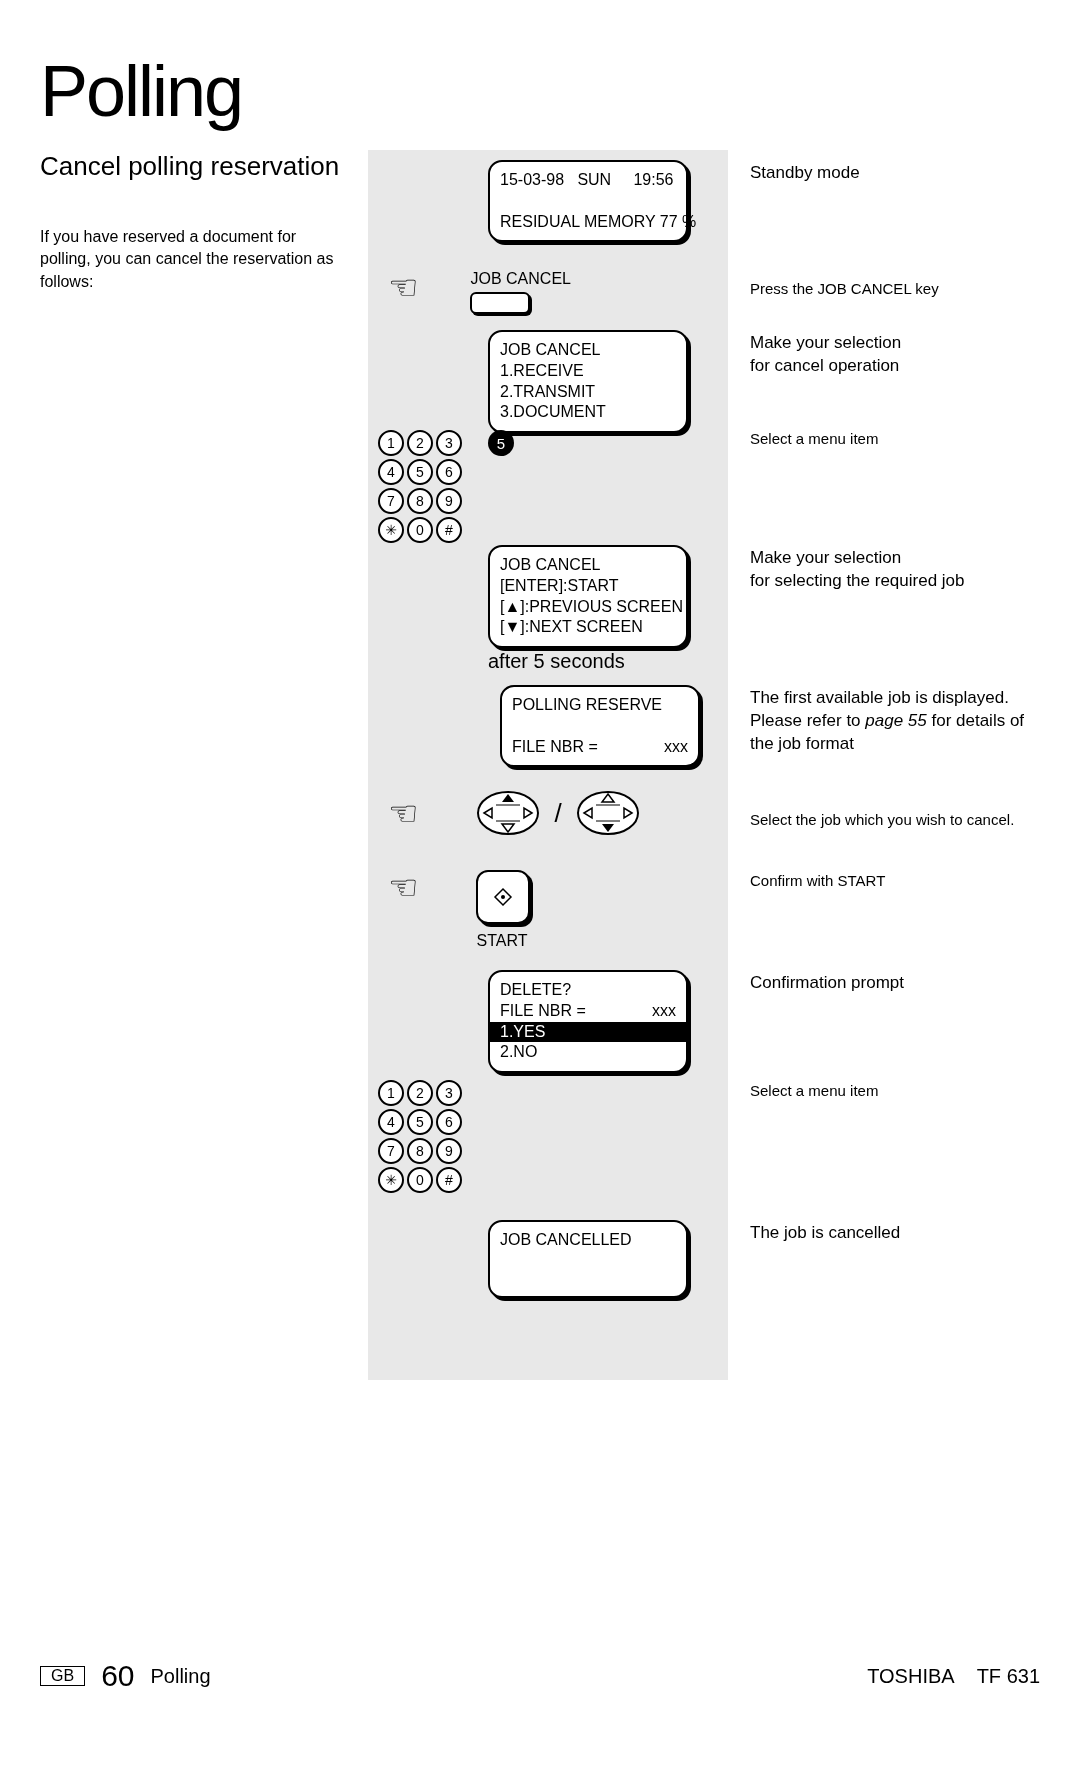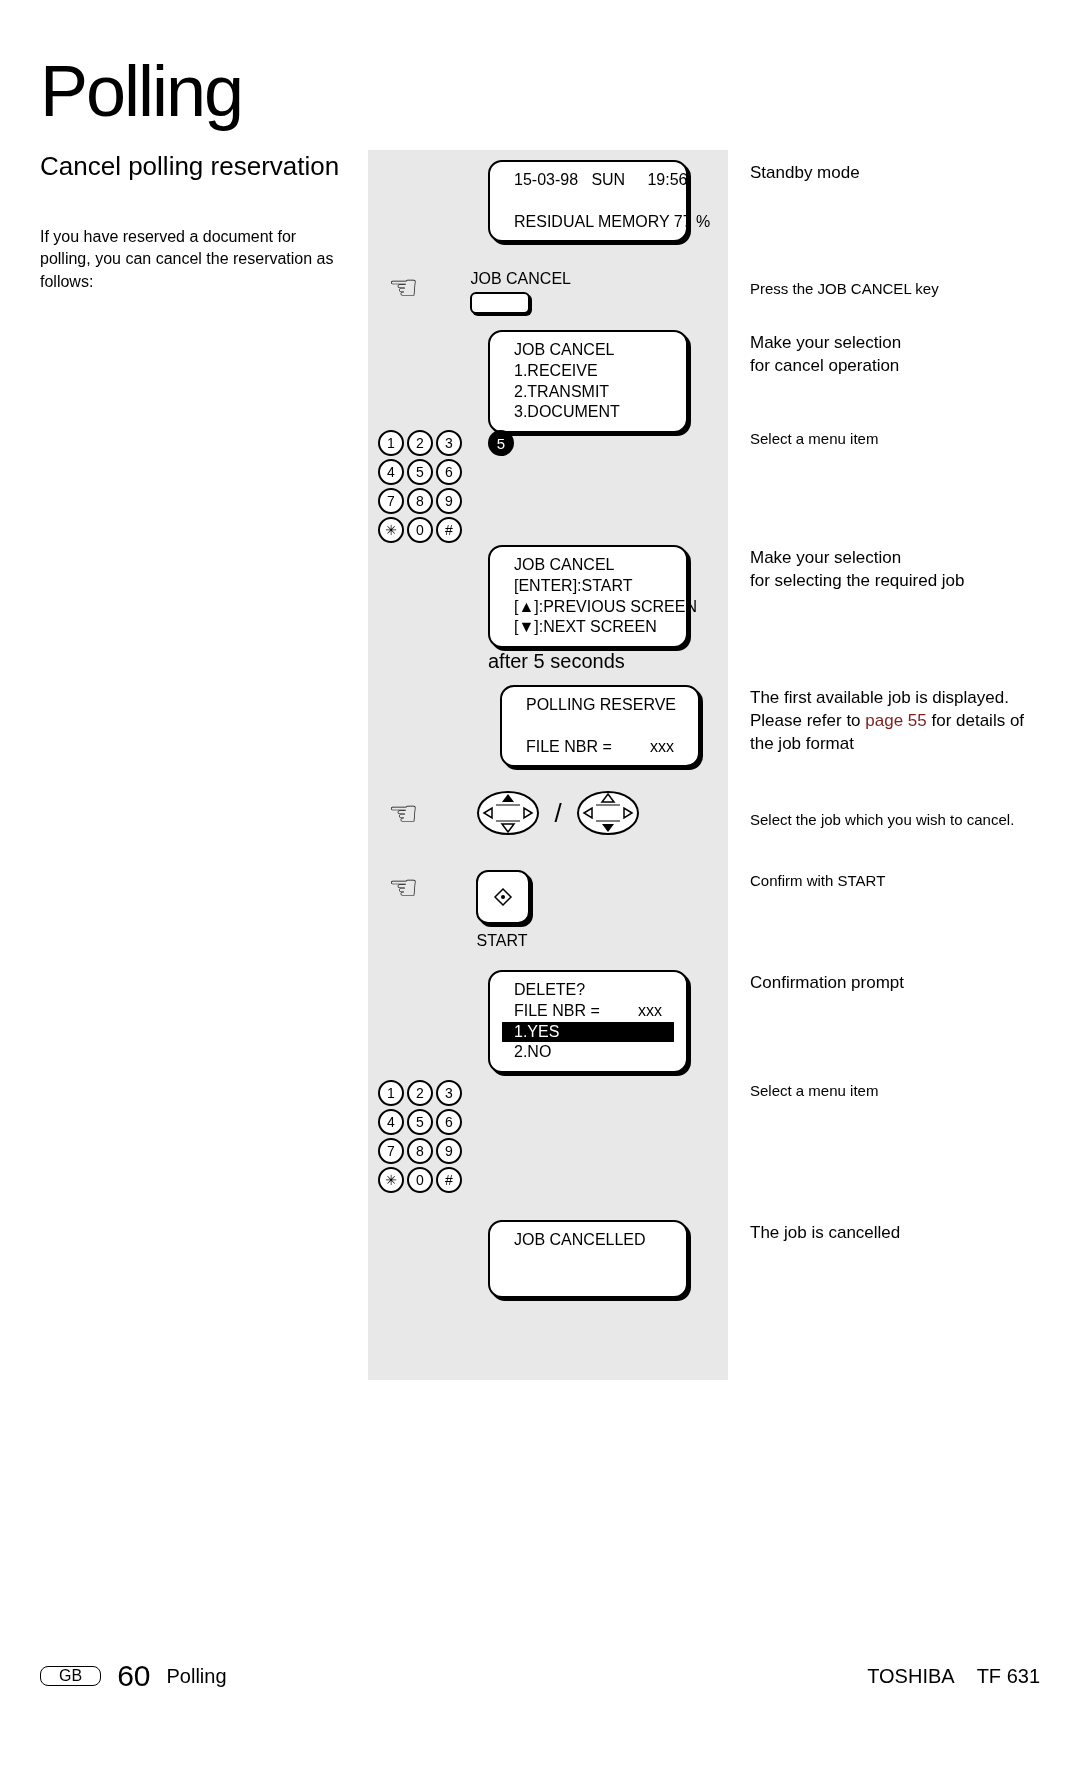--- a/index.html
+++ b/index.html
@@ -57,21 +57,21 @@
   .right-col {
     position: absolute;
     left: 750px;
     top: 150px;
     width: 290px;
   }
   .lcd {
     background: #fff;
     border: 2.5px solid #000;
     border-radius: 14px;
-    padding: 8px 24px;
+    padding: 8px 10px;
     width: 200px;
     box-shadow: 3px 3px 0 #000;
     font-family: "Arial Narrow", Arial, sans-serif;
     font-stretch: condensed;
     font-size: 16px;
     line-height: 1.3;
   }
   .lcd .lcd-line { white-space: pre; }
   .lcd .invert {
     background: #000;
@@ -146,37 +146,37 @@
     font-stretch: condensed;
     font-size: 17px;
     line-height: 1.35;
   }
   .right-bold {
     font-family: "Arial Narrow", Arial, sans-serif;
     font-stretch: condensed;
     font-size: 15px;
     font-weight: normal;
   }
-  .red { color: #7f1d1d; }
+  .red { color: #000000; font-style: italic; }
   .footer {
     position: absolute;
     bottom: 80px;
     left: 40px;
     right: 40px;
     display:flex;
     align-items:center;
     justify-content:space-between;
     font-family: "Arial Narrow", Arial, sans-serif;
     font-stretch: condensed;
   }
   .footer .left { display:flex; align-items:center; gap:16px; }
   .gb-badge {
     border:1.5px solid #000;
-    border-radius: 8px;
-    padding: 0 18px;
+    border-radius: 0;
+    padding: 0 10px;
     font-size:16px;
   }
   .footer .pagenum { font-size:30px; }
   .footer .section { font-size:20px; }
   .footer .right { font-size:20px; display:flex; gap:22px; }
   .step {
     position: absolute;
     left: 0;
   }
   .step-inner {

